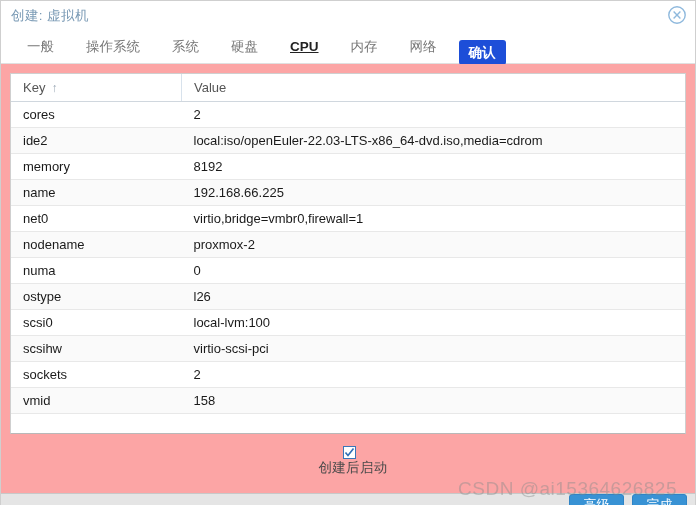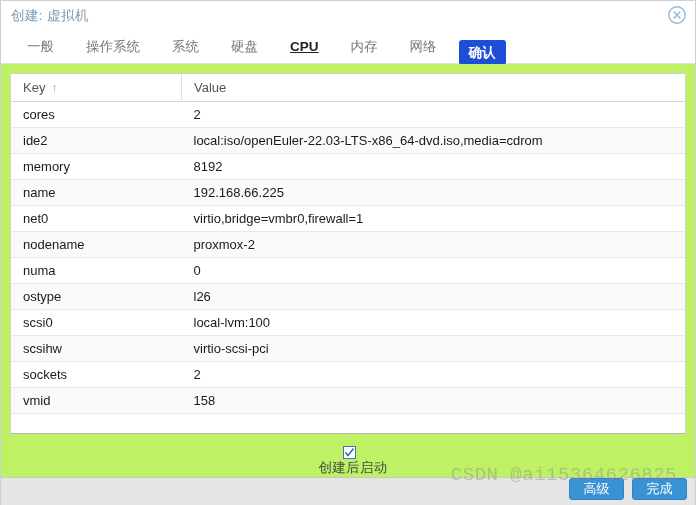--- a/index.html
+++ b/index.html
@@ -91,22 +91,22 @@
     height: 1px;
     flex: 0 0 1px;
     background: #e0e0e0;
     margin: 0 0 0 0;
   }
 
   
   .content {
     flex: 1 1 auto;
     position: relative;
-    background: #bef264;
-    padding: 9px 9px 0 9px;
+    background: #fca5a5;
+    padding: 9px 9px 16px 9px;
     box-sizing: border-box;
   }
 
   .grid {
     border: 1px solid #cfcfcf;
     border-bottom: 1px solid #b8b8b8;
     box-sizing: border-box;
     width: 100%;
     background: #ffffff;
   }
@@ -208,28 +208,28 @@
     line-height: 20px;
     text-align: center;
     white-space: nowrap;
     box-sizing: border-box;
   }
 
   
   .watermark {
     position: absolute;
     right: 18px;
-    bottom: 18px;
+    bottom: 4px;
     font-size: 19px;
     color: rgba(140,140,140,0.45);
     letter-spacing: 0.5px;
     white-space: nowrap;
     pointer-events: none;
     z-index: 30;
-    font-family: Liberation Mono, monospace;
+    font-family: Liberation Sans, sans-serif;
   }
 </style>
 </head>
 <body>
 
 <div class="window">
 
   <div class="titlebar">
     <div class="title-text">创建: 虚拟机</div>
     <div class="close-btn">

